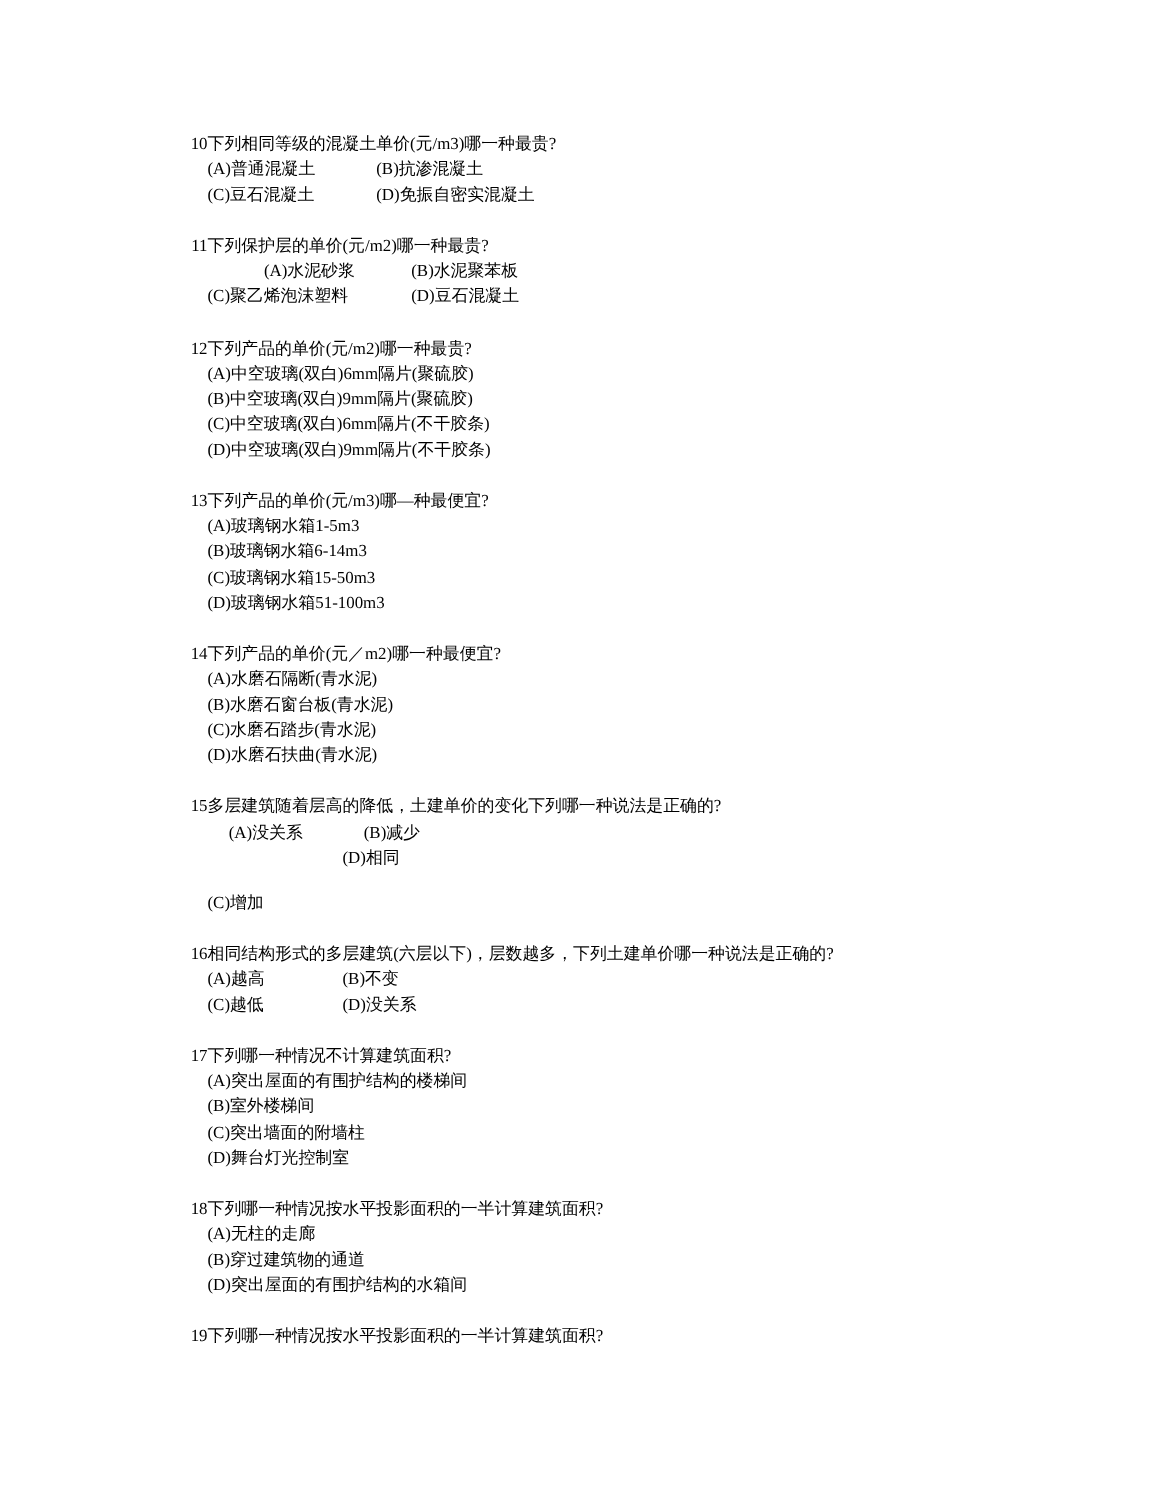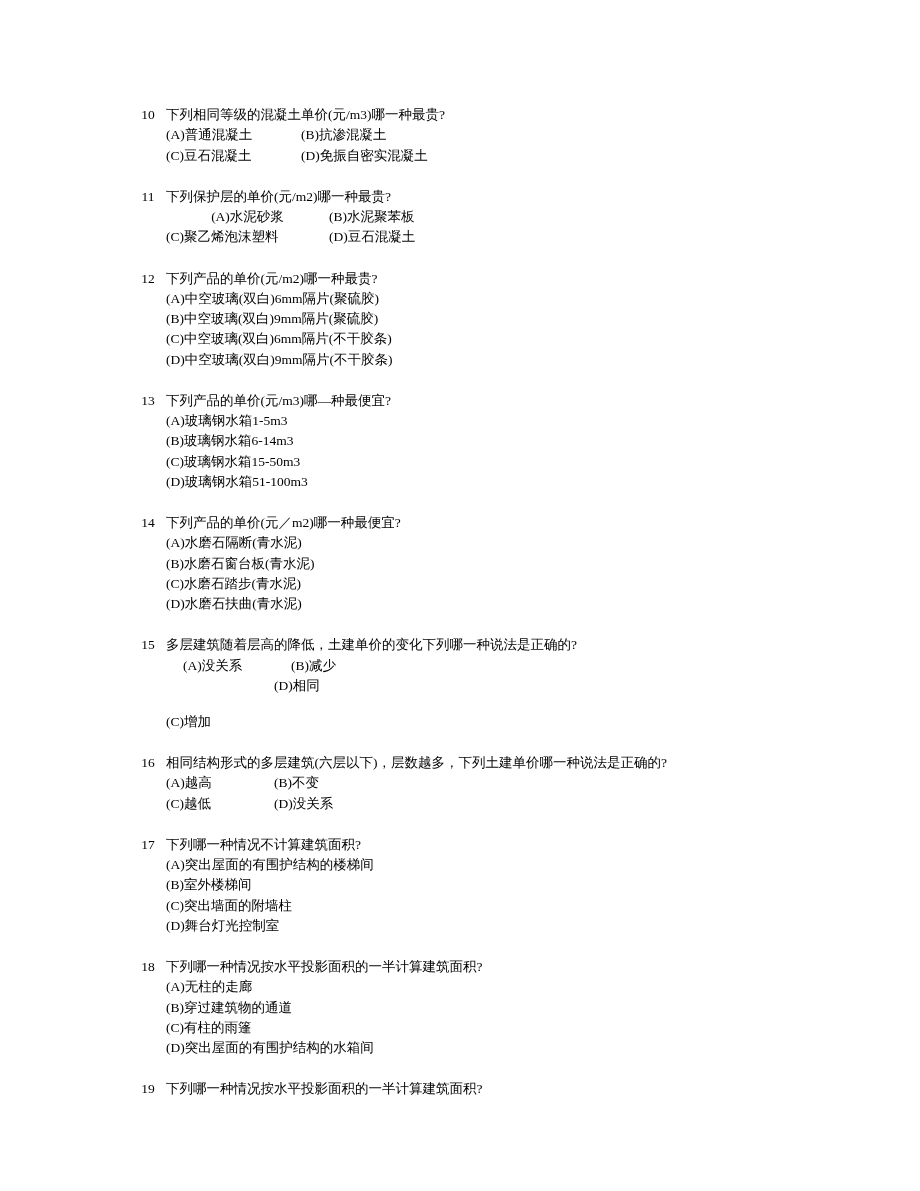--- a/index.html
+++ b/index.html
@@ -16,21 +16,21 @@
       padding: 105px 100px 40px 130px;
       line-height: 1.5;
     }
     .question {
       margin-bottom: 21px;
       display: flex;
     }
     .q-num {
       width: 36px;
       flex-shrink: 0;
-      text-align: center;
+      text-align: right;
     }
     .q-content {
       flex: 1;
     }
     .q-text {
       margin-bottom: 0;
     }
     .options-block div {
       margin: 0;
     }
@@ -146,21 +146,20 @@
         </div>
       </div>
     </div>
     <div class="question">
       <div class="q-num">18</div>
       <div class="q-content">
         <div class="q-text">下列哪一种情况按水平投影面积的一半计算建筑面积?</div>
         <div class="options-block">
           <div>(A)无柱的走廊</div>
           <div>(B)穿过建筑物的通道</div>
-          <div>(C)有柱的雨篷</div>
           <div>(D)突出屋面的有围护结构的水箱间</div>
         </div>
       </div>
     </div>
     <div class="question">
       <div class="q-num">19</div>
       <div class="q-content">
         <div class="q-text">下列哪一种情况按水平投影面积的一半计算建筑面积?</div>
         <div class="options-block"></div>
       </div>

